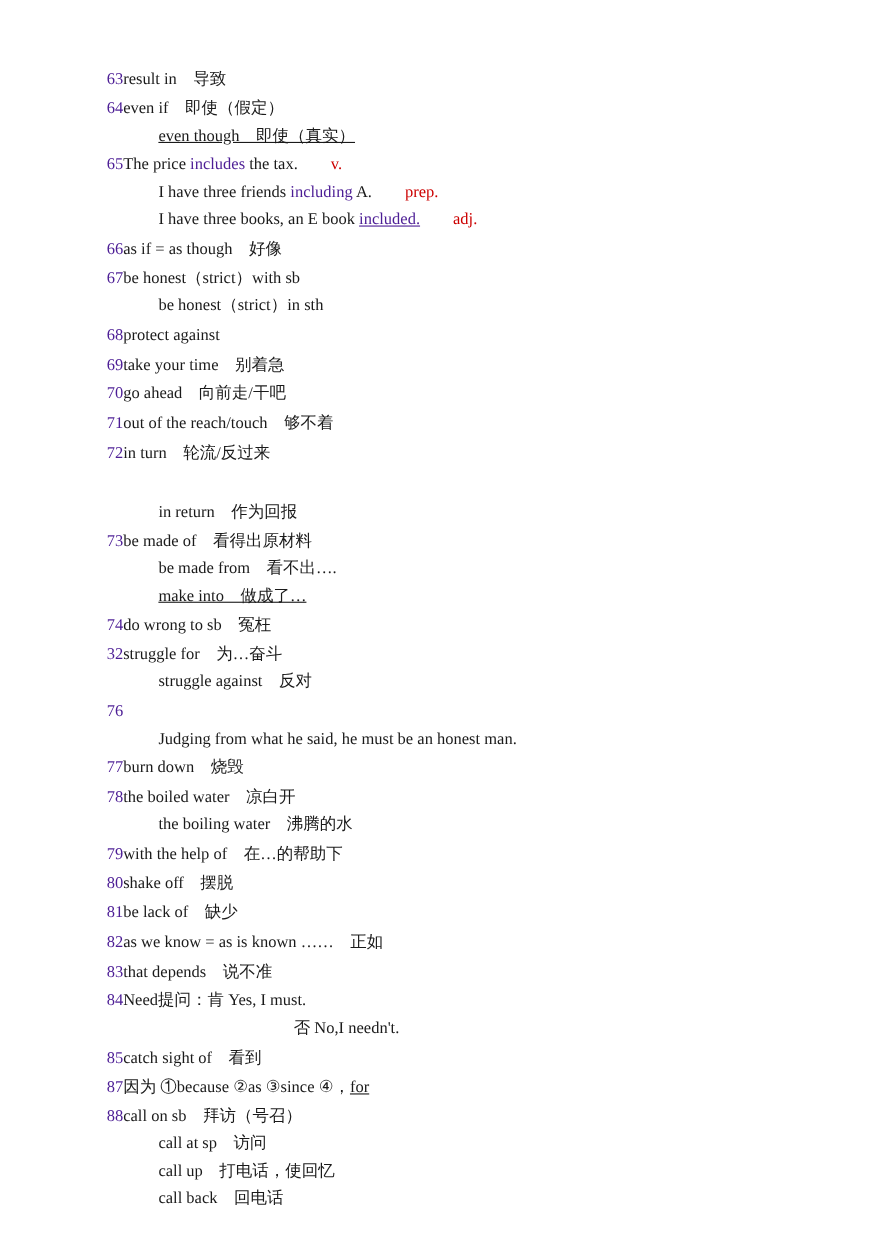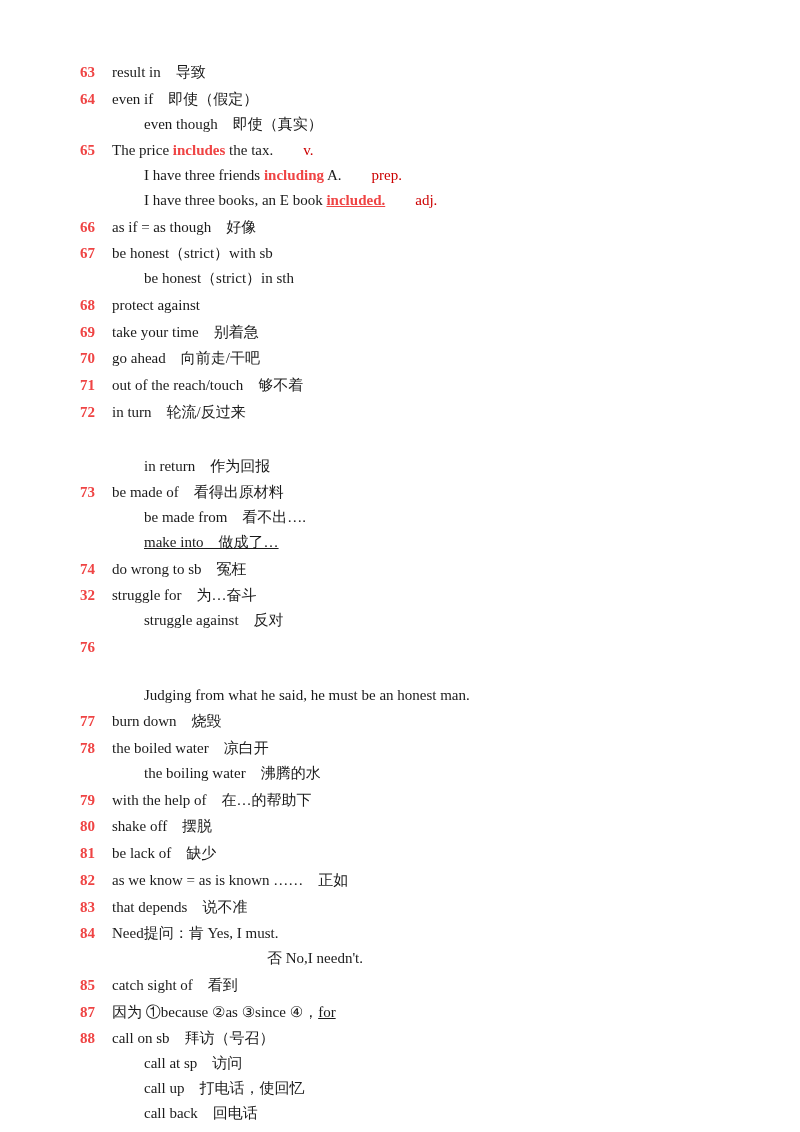--- a/index.html
+++ b/index.html
@@ -20,26 +20,26 @@
       flex-direction: column;
       margin-bottom: 2px;
     }
     .line {
       display: flex;
       align-items: baseline;
       flex-wrap: wrap;
     }
     .num {
       min-width: 32px;
-      font-weight: bold;
-      color: #ef4444;
+      font-weight: normal;
+      color: #4c1d95;
+      text-align: right;
     }
     .red {
-      color: #ef4444;
-      font-weight: bold;
+      color: #4c1d95;
     }
     .underline {
       text-decoration: underline;
     }
     .tag {
       color: #cc0000;
       margin-left: 30px;
     }
   </style>
 </head>
@@ -50,21 +50,21 @@
       <div class="line">
         <span class="num">63</span>
         <span>result in　导致</span>
       </div>
     </div>
     <div class="entry">
       <div class="line">
         <span class="num">64</span>
         <span>even if　即使（假定）</span>
       </div>
-      <div class="line" style="padding-left: 32px;">
+      <div class="line" style="padding-left: 32px; text-decoration: underline;">
         <span class="num"></span>
         <span>even though　即使（真实）</span>
       </div>
     </div>
     <div class="entry">
       <div class="line">
         <span class="num">65</span>
         <span>The price <span class="red">includes</span> the tax.<span class="tag">v.</span></span>
       </div>
       <div class="line" style="padding-left: 32px;">
@@ -153,21 +153,21 @@
       </div>
       <div class="line" style="padding-left: 32px;">
         <span class="num"></span>
         <span>struggle against　反对</span>
       </div>
     </div>
     <div class="entry">
       <div class="line">
         <span class="num">76</span>
       </div>
-      <div class="line" style="padding-left: 32px; margin-top: 23px;">
+      <div class="line" style="padding-left: 32px;">
         <span class="num"></span>
         <span>Judging from what he said, he must be an honest man.</span>
       </div>
     </div>
     <div class="entry">
       <div class="line">
         <span class="num">77</span>
         <span>burn down　烧毁</span>
       </div>
     </div>

